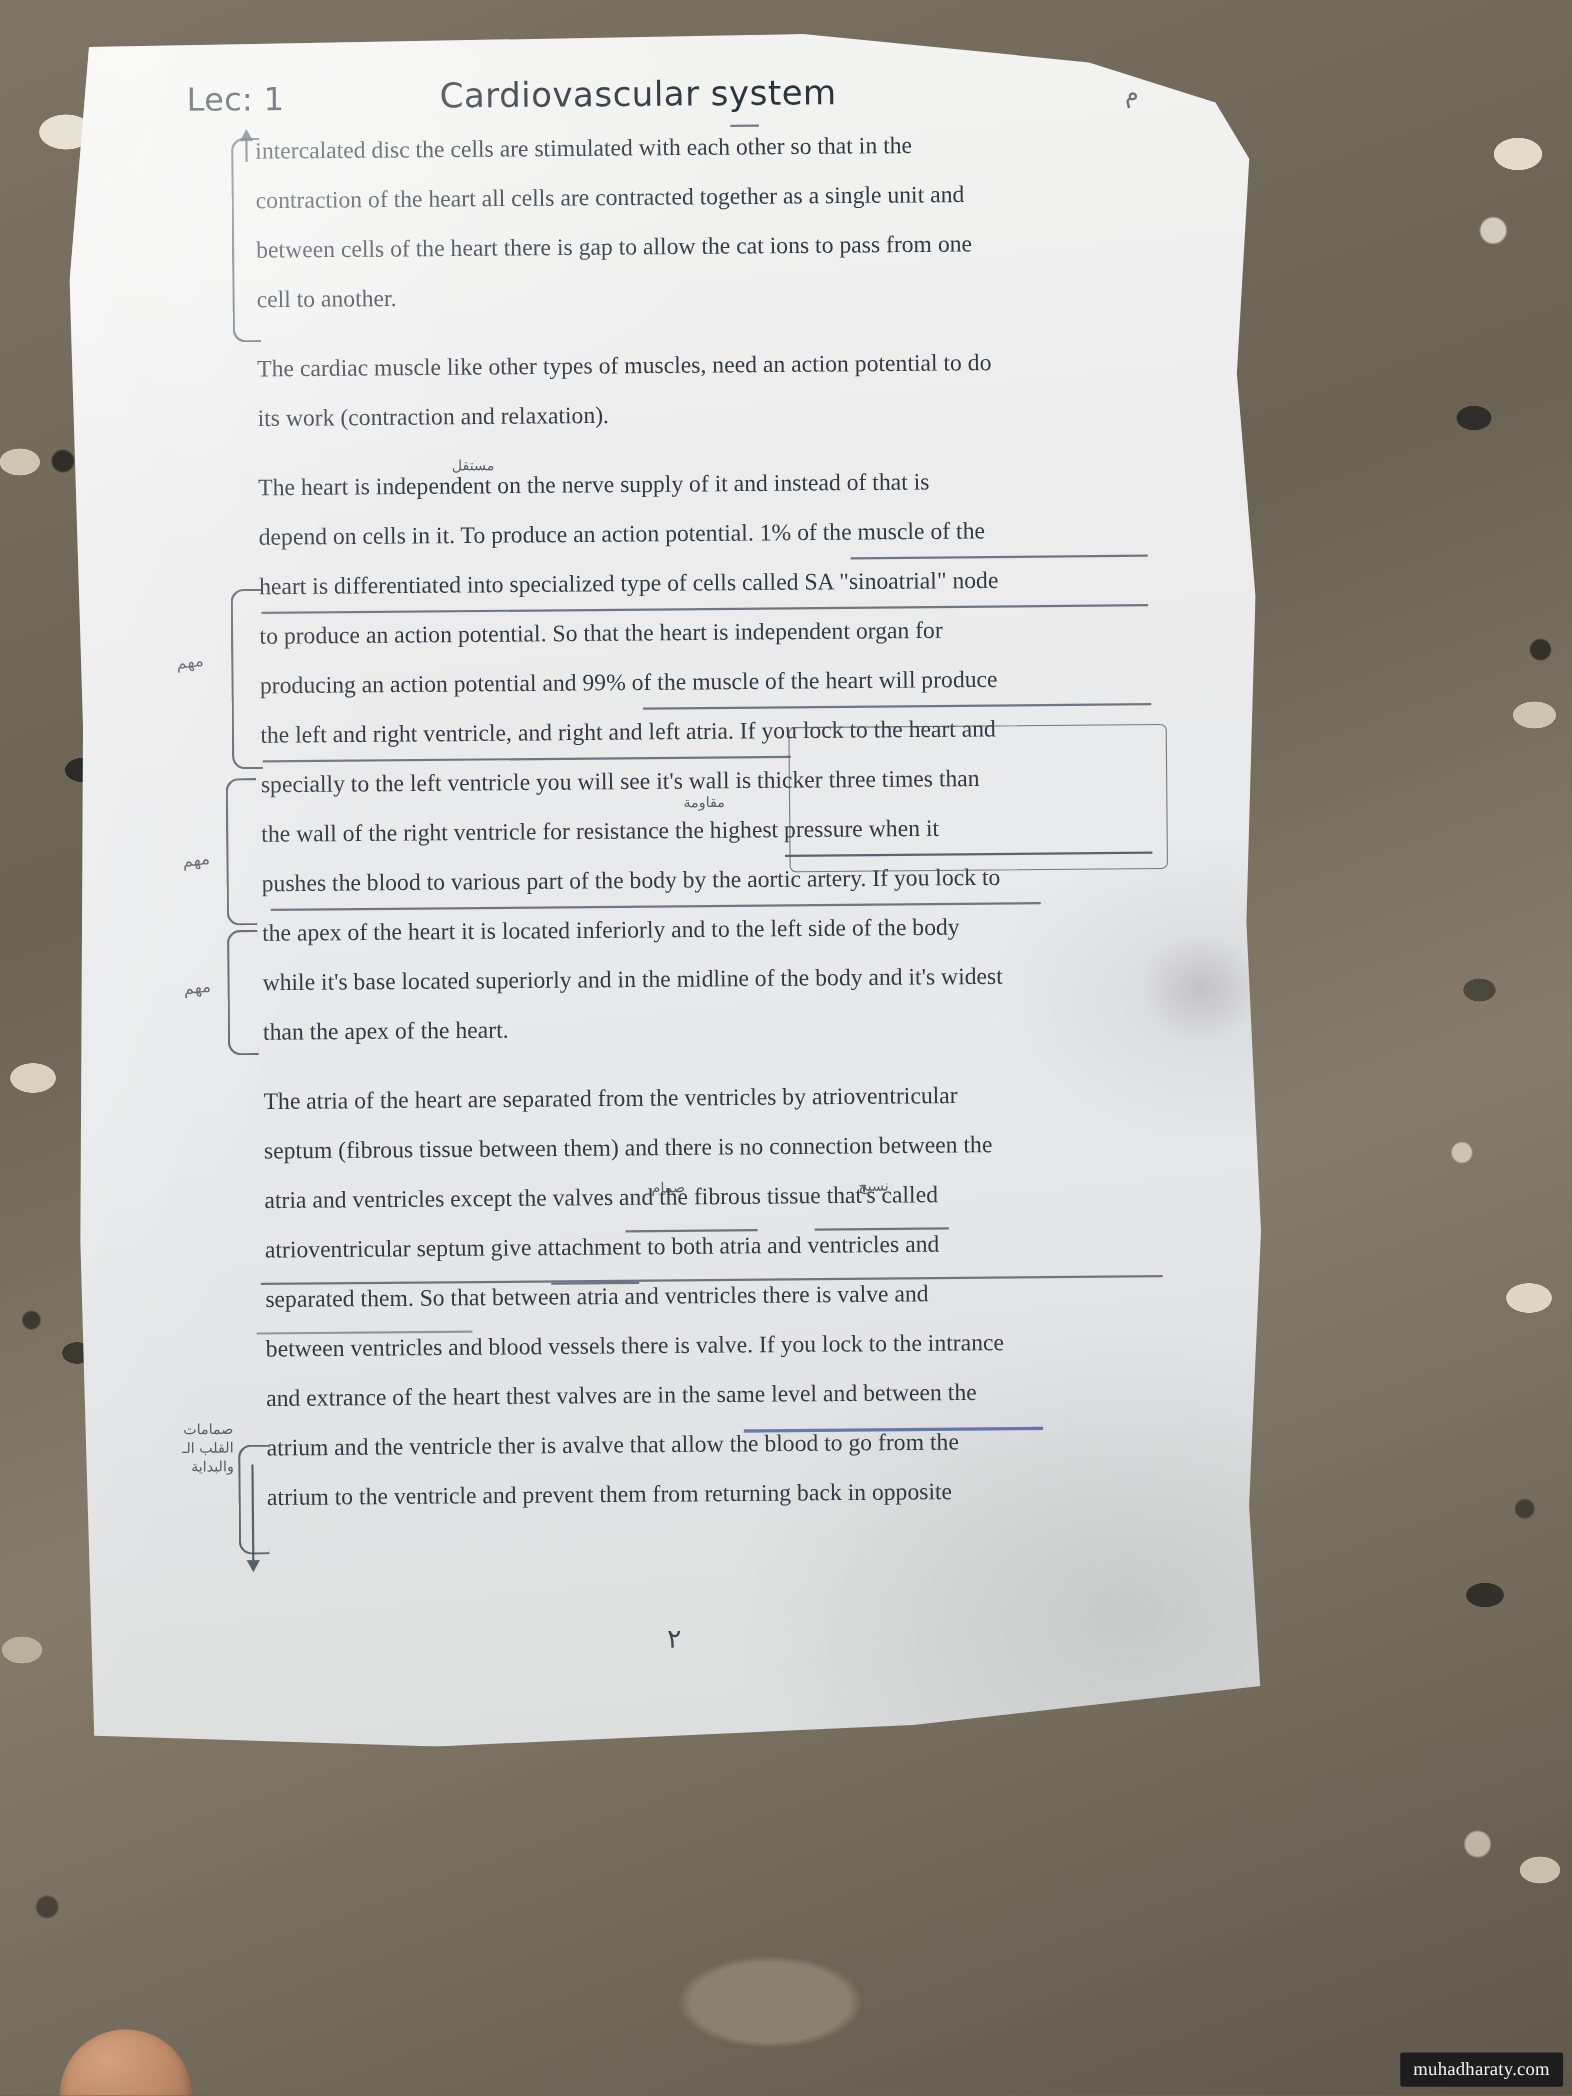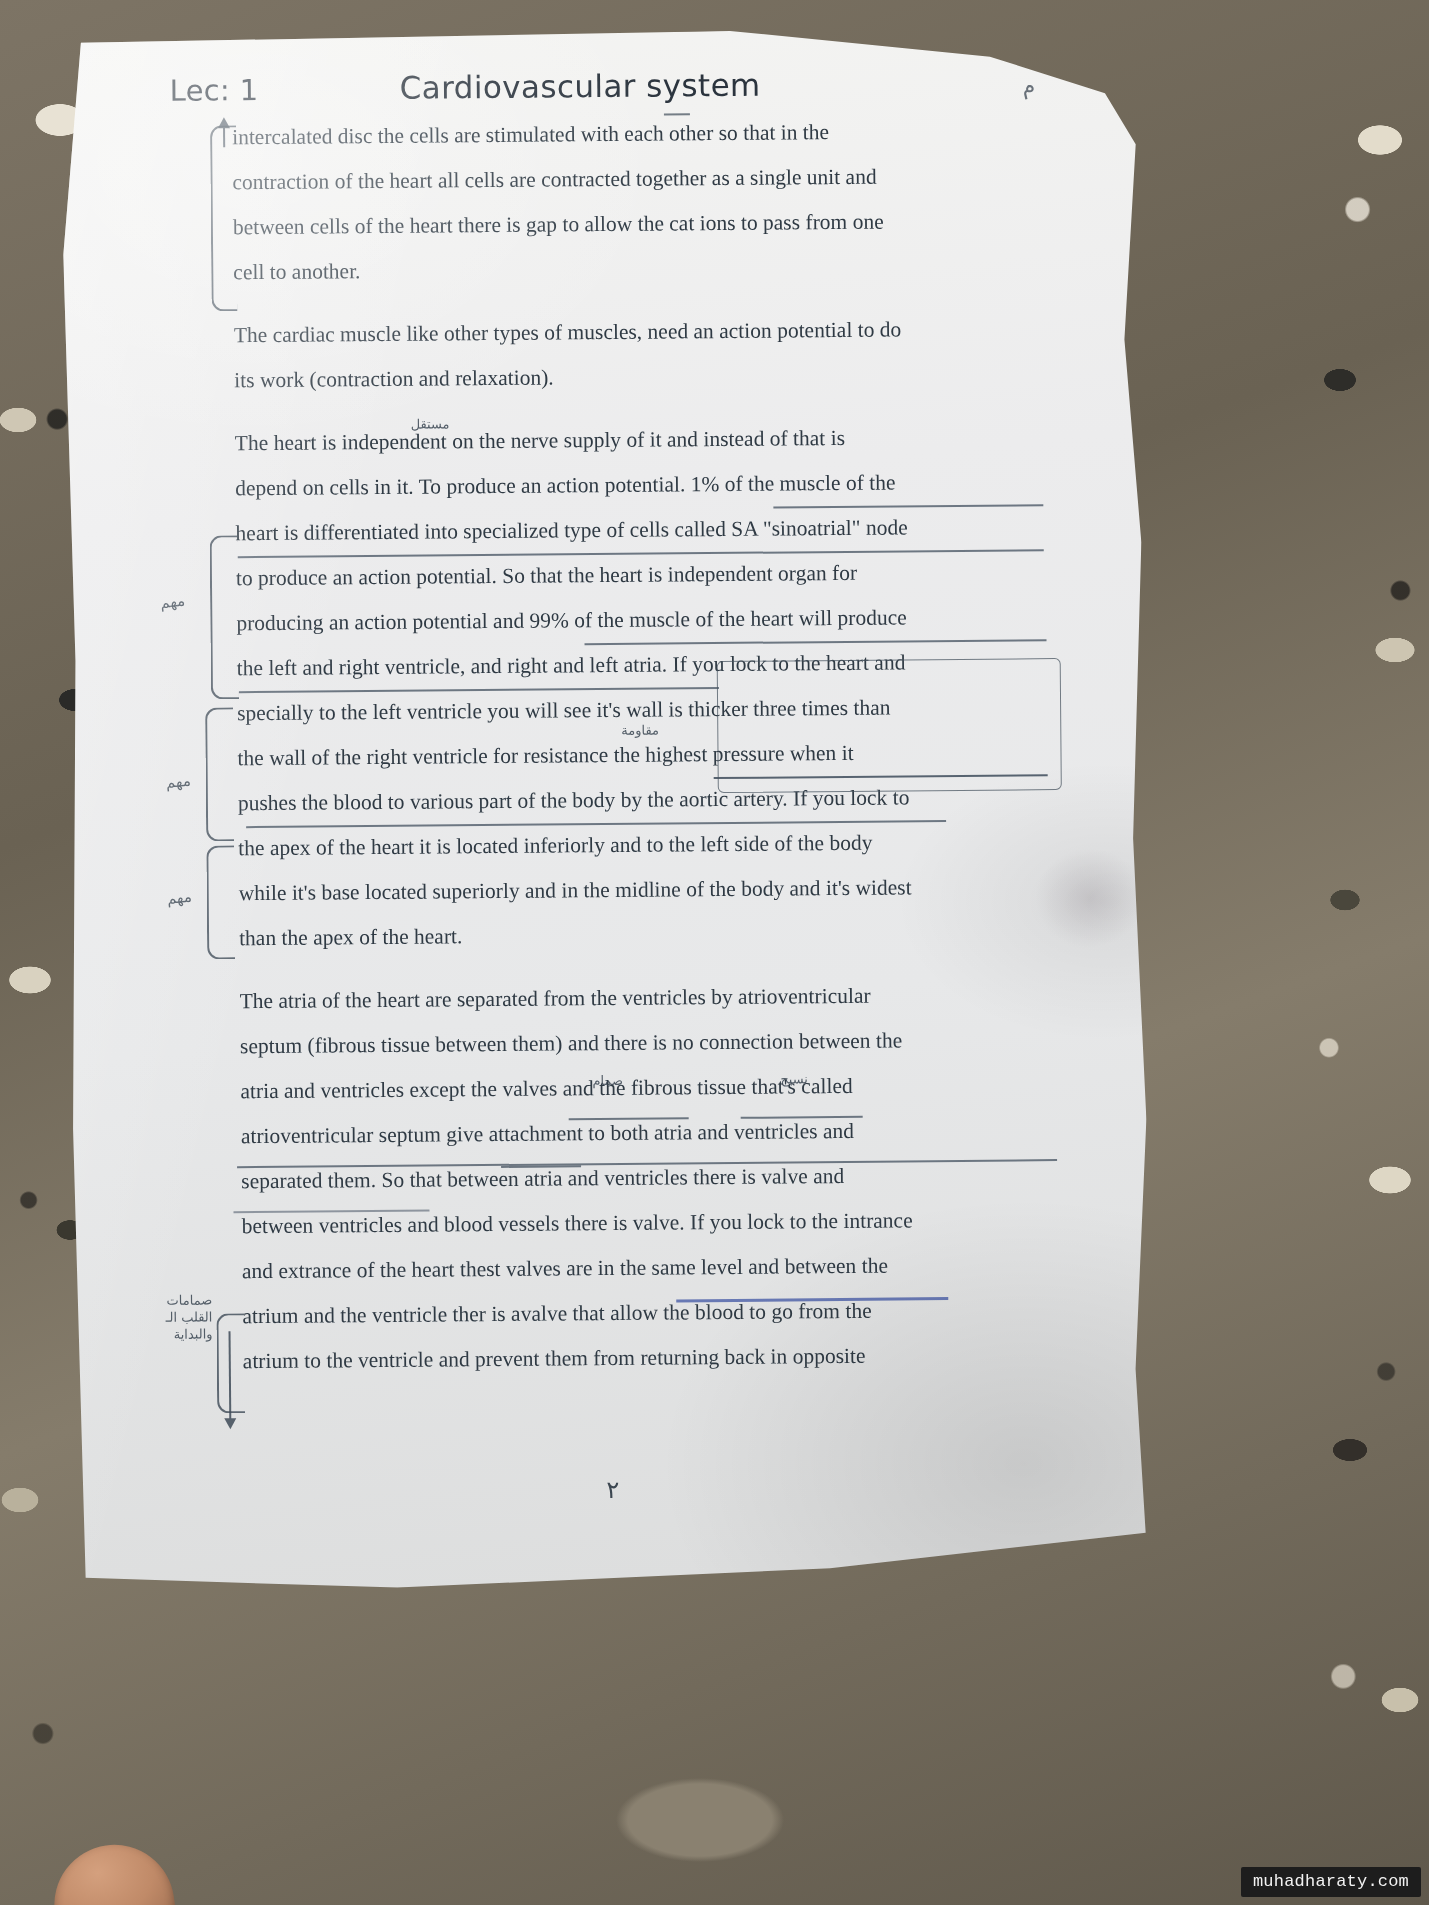--- a/index.html
+++ b/index.html
@@ -246,21 +246,21 @@
     pointer-events: none;
   }
 
   
   #wm {
     position: absolute;
     right: 8px;
     bottom: 8px;
     background: #1d1d1d;
     color: #f2f2f2;
-    font-family: Liberation Mono, monospace;
+    font-family: Liberation Serif, serif;
     font-size: 17px;
     padding: 5px 12px 6px 12px;
     letter-spacing: .2px;
     border-radius: 2px;
   }
 
   
   #finger {
     position: absolute;
     left: 52px;

